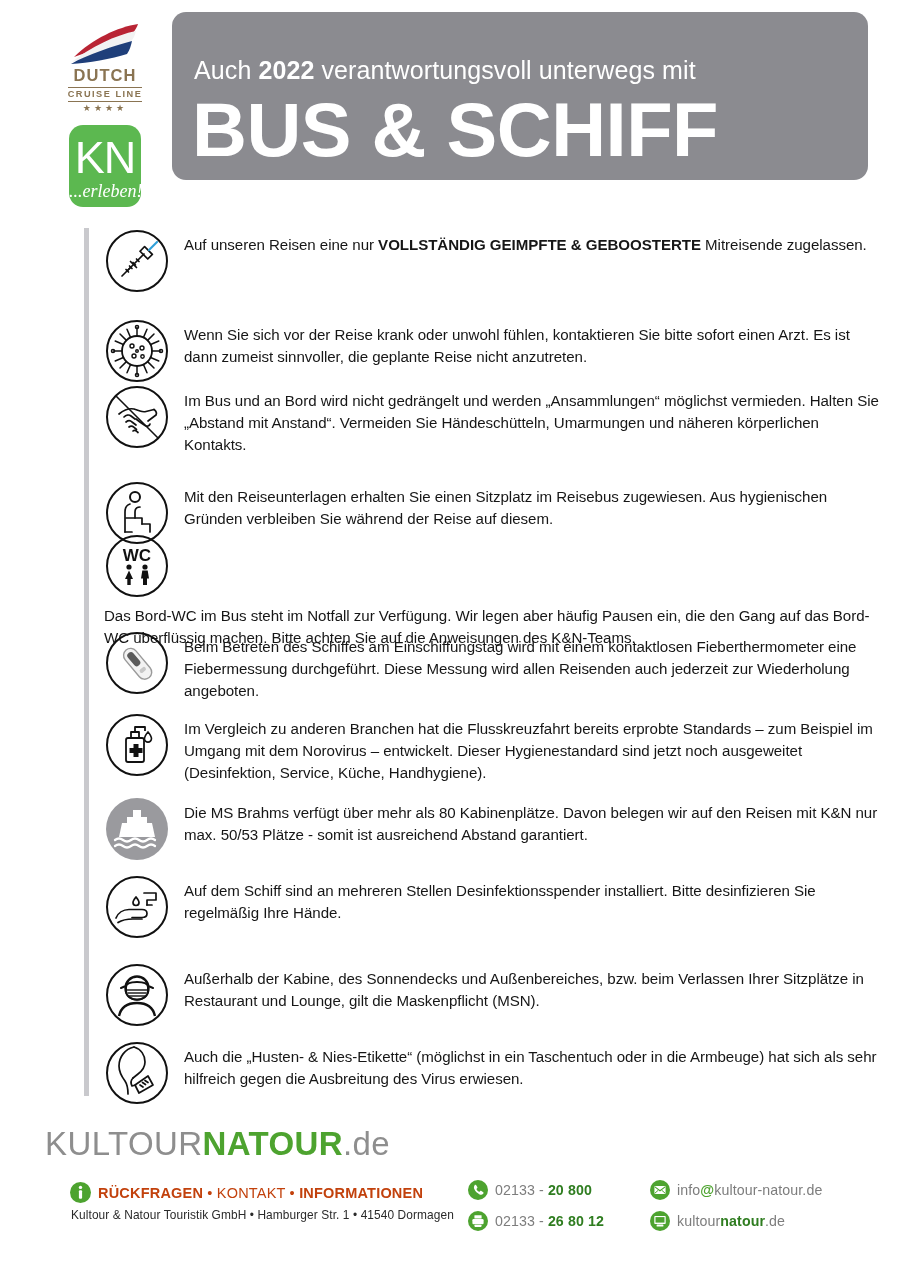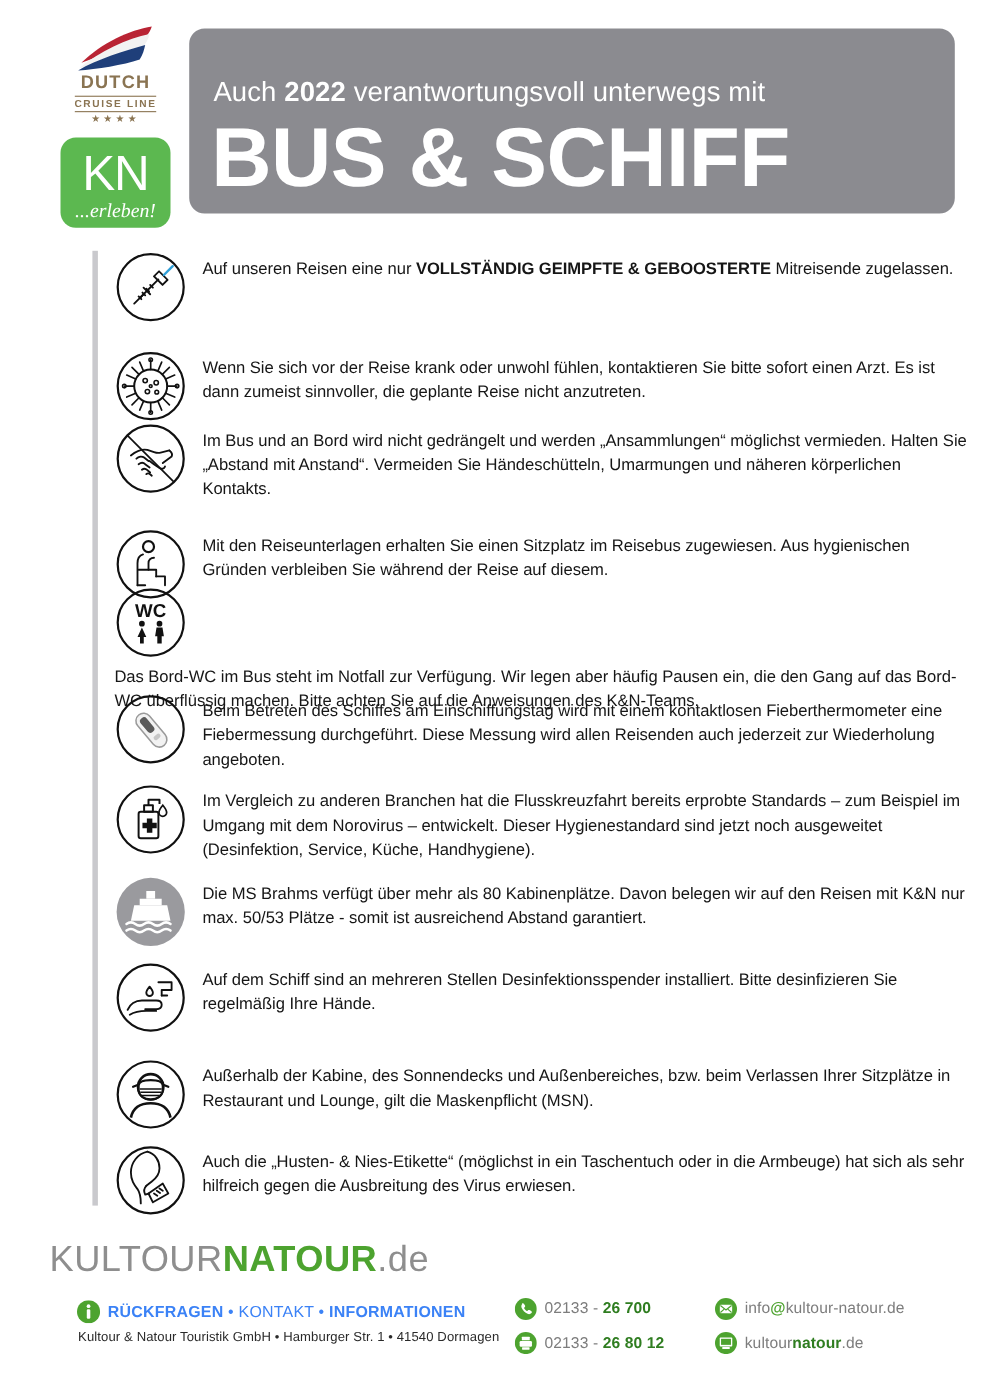--- a/index.html
+++ b/index.html
@@ -68,21 +68,21 @@
     letter-spacing: 3px;
     line-height: 1;
     margin-top: 2px;
   }
   .dutch-rule2 {
     width: 74px; height: 1px; background: #8a7452; margin-top: 2px;
   }
 
   .kn-logo {
     margin-top: 12px;
-    width: 100px;
+    width: 72px;
     height: 82px;
     background: #5cb850;
     border-radius: 14px;
     position: relative;
   }
   .kn-letters {
     position: absolute;
     left: 0; right: 0;
     top: 10px;
     text-align: center;
@@ -101,21 +101,21 @@
     font-family: "Liberation Serif", serif;
     font-style: italic;
     font-size: 18px;
     color: #ffffff;
     line-height: 1;
   }
 
   .banner {
     position: absolute;
     left: 172px;
-    top: 26px;
+    top: 12px;
     width: 696px;
     height: 168px;
     background: #8b8b90;
     border-radius: 14px;
   }
   .banner-kicker {
     position: absolute;
     left: 22px;
     top: 44px;
     font-size: 25px;
@@ -204,21 +204,21 @@
     top: 72px;
     width: 380px;
   }
   .contact-head {
     display: flex;
     align-items: center;
     white-space: nowrap;
   }
   .contact-head .txt {
     font-size: 14.5px;
-    color: #3b82f6;
+    color: #c2410c;
     letter-spacing: 0.2px;
     margin-left: 7px;
   }
   .contact-head .txt b { font-weight: 700; }
   .contact-addr {
     margin-top: 5px;
     margin-left: 1px;
     font-size: 11.9px;
     color: #2a2a2a;
     white-space: nowrap;
@@ -494,21 +494,21 @@
     <div class="contact-addr">Kultour &amp; Natour Touristik GmbH • Hamburger Str. 1 • 41540 Dormagen</div>
   </div>
 
   <div class="contact-right">
 
     <div class="cr-cell">
       <svg class="circ-icon" width="20" height="20" viewBox="0 0 20 20">
         <circle cx="10" cy="10" r="10" fill="#4da32f"></circle>
         <path d="M6.6 5.1c.6-.5 1.4-.4 1.8.3l.9 1.5c.3.5.2 1-.2 1.4l-.5.4c-.2.2-.2.4-.1.6.5 1.1 1.4 2 2.5 2.5.2.1.5.1.6-.1l.4-.5c.4-.4.9-.5 1.4-.2l1.5.9c.7.4.8 1.2.3 1.8-1 1.1-2.3 1.3-3.6.7-2.3-1-4.3-3-5.3-5.3-.6-1.3-.4-2.6.3-3.5z" fill="#ffffff"></path>
       </svg>
-      <div class="label"><span class="gtxt">02133 - </span><b>26 700</b></div>
+      <div class="label"><span class="gtxt">02133 - </span><b>20 800</b></div>
     </div>
 
     <div class="cr-cell">
       <svg class="circ-icon" width="20" height="20" viewBox="0 0 20 20">
         <circle cx="10" cy="10" r="10" fill="#4da32f"></circle>
         <rect x="4.4" y="6.1" width="11.2" height="7.8" rx="1" fill="#ffffff"></rect>
         <path d="M4.9 6.9 L10 10.8 L15.1 6.9" fill="none" stroke="#4da32f" stroke-width="1.1"></path>
         <path d="M4.9 13.2 L8.4 10.1 M15.1 13.2 L11.6 10.1" fill="none" stroke="#4da32f" stroke-width="1"></path>
       </svg>
       <div class="label"><span class="gtxt">info</span><span class="at">@</span><span class="gtxt">kultour-natour.de</span></div>

